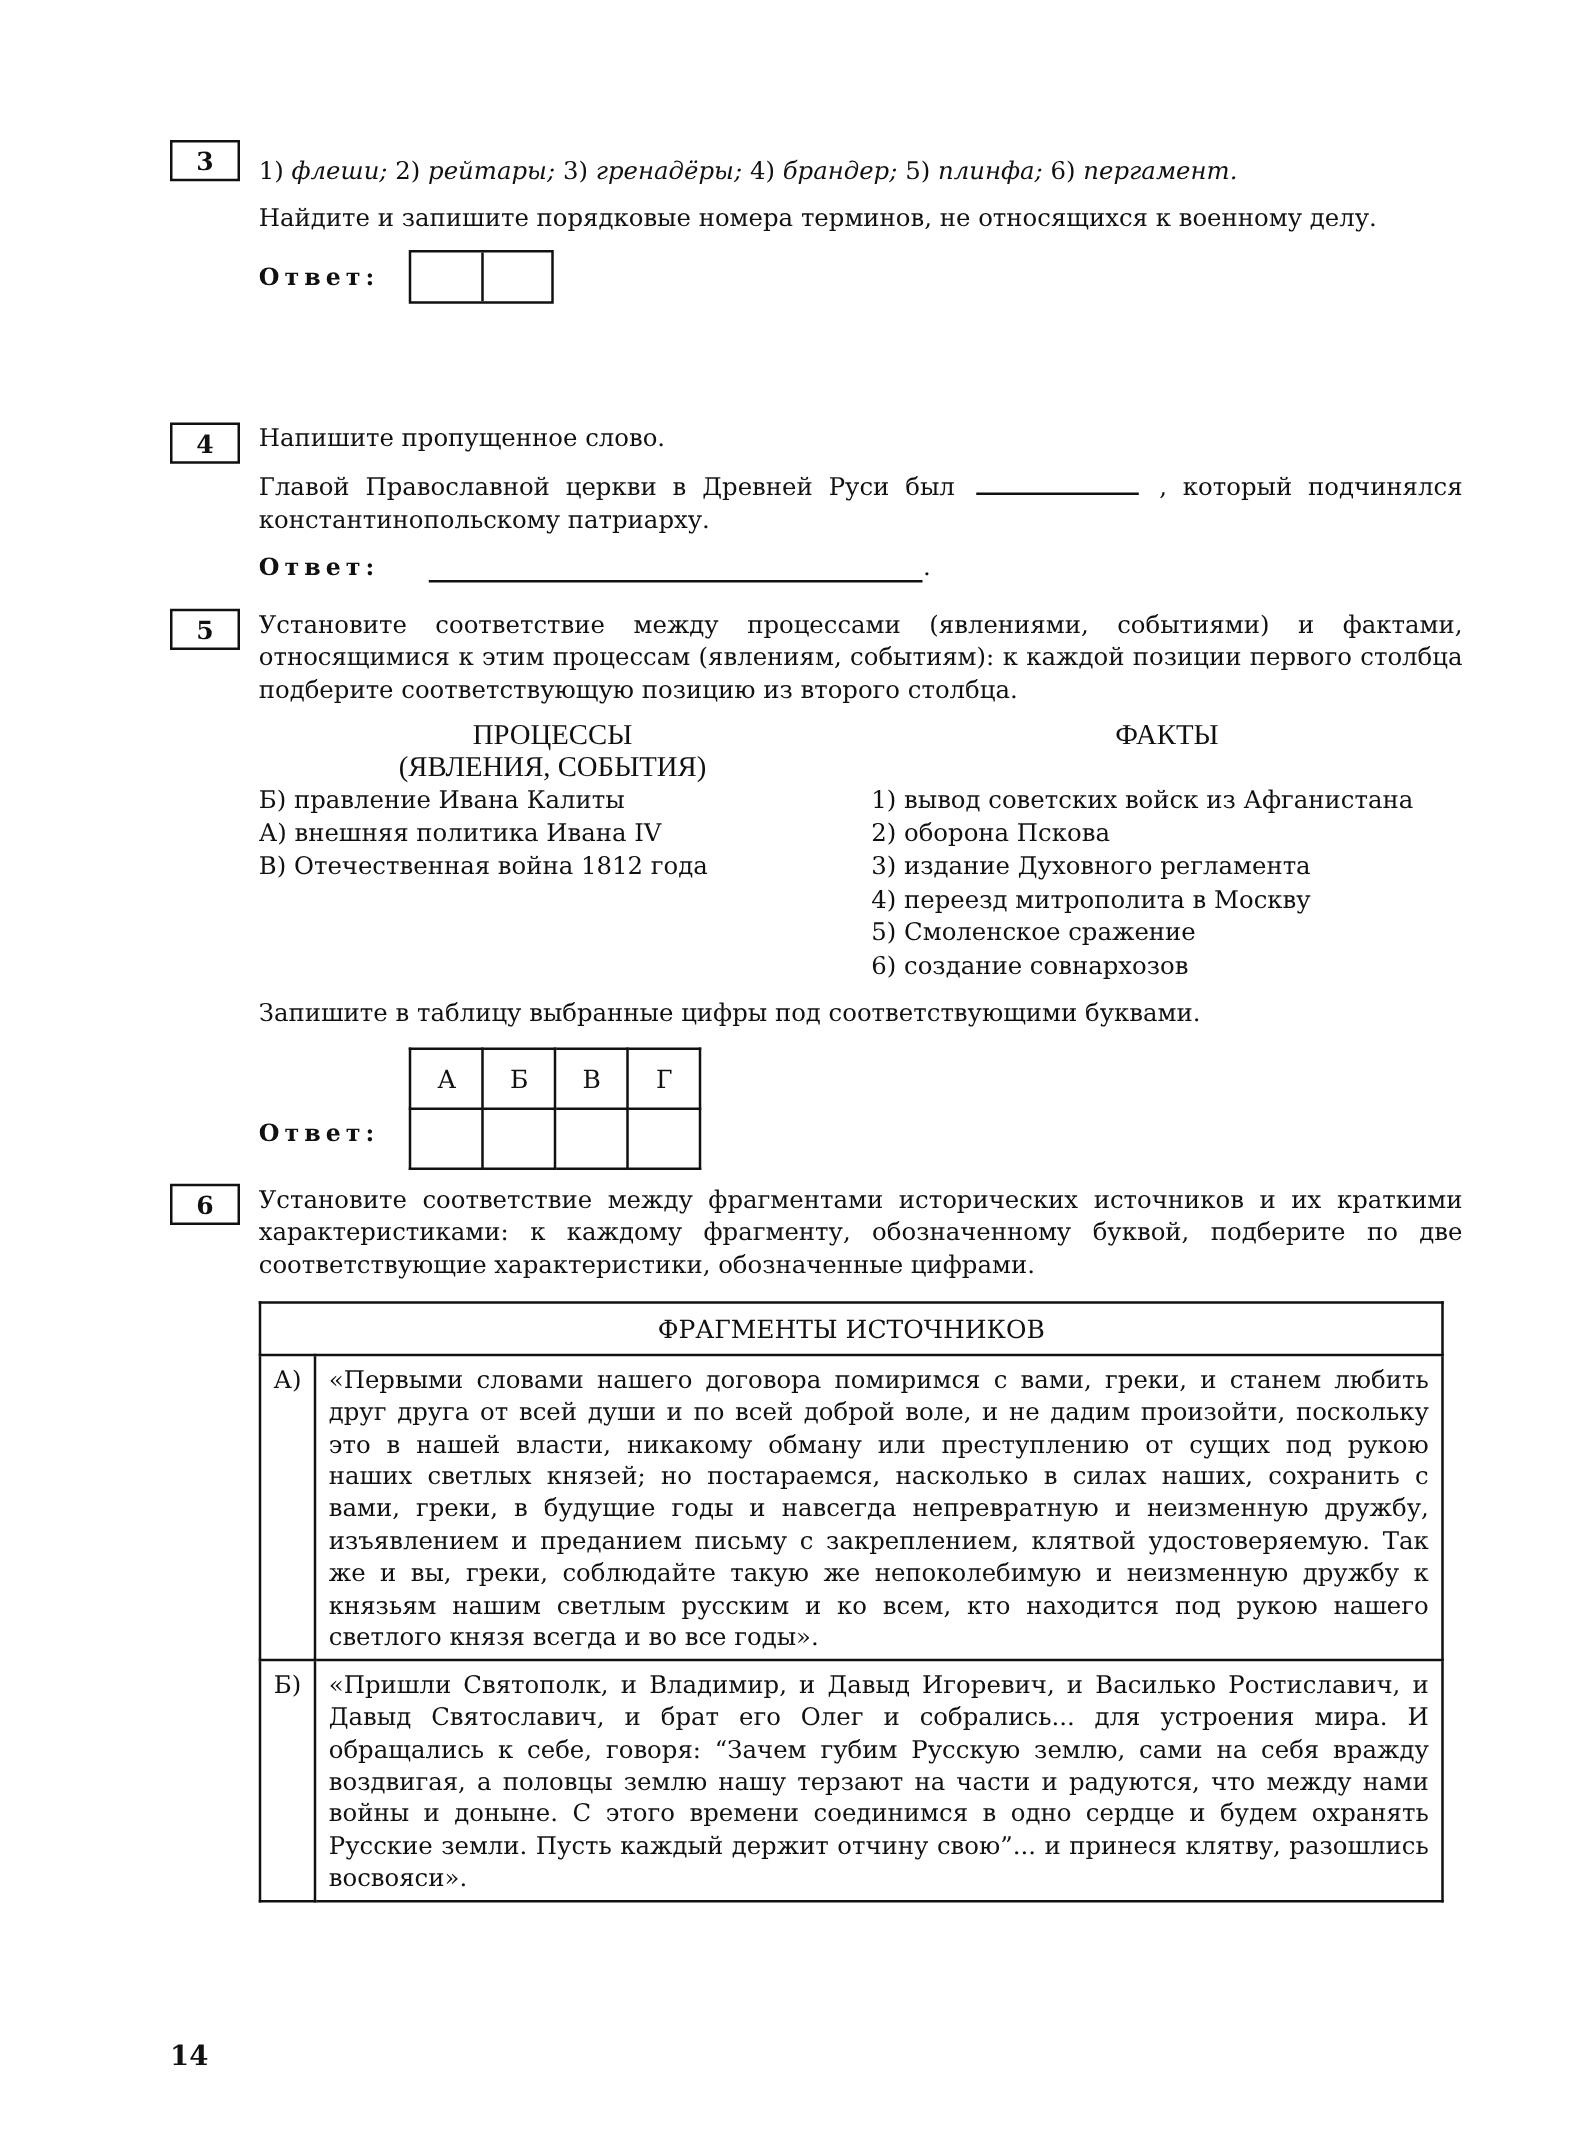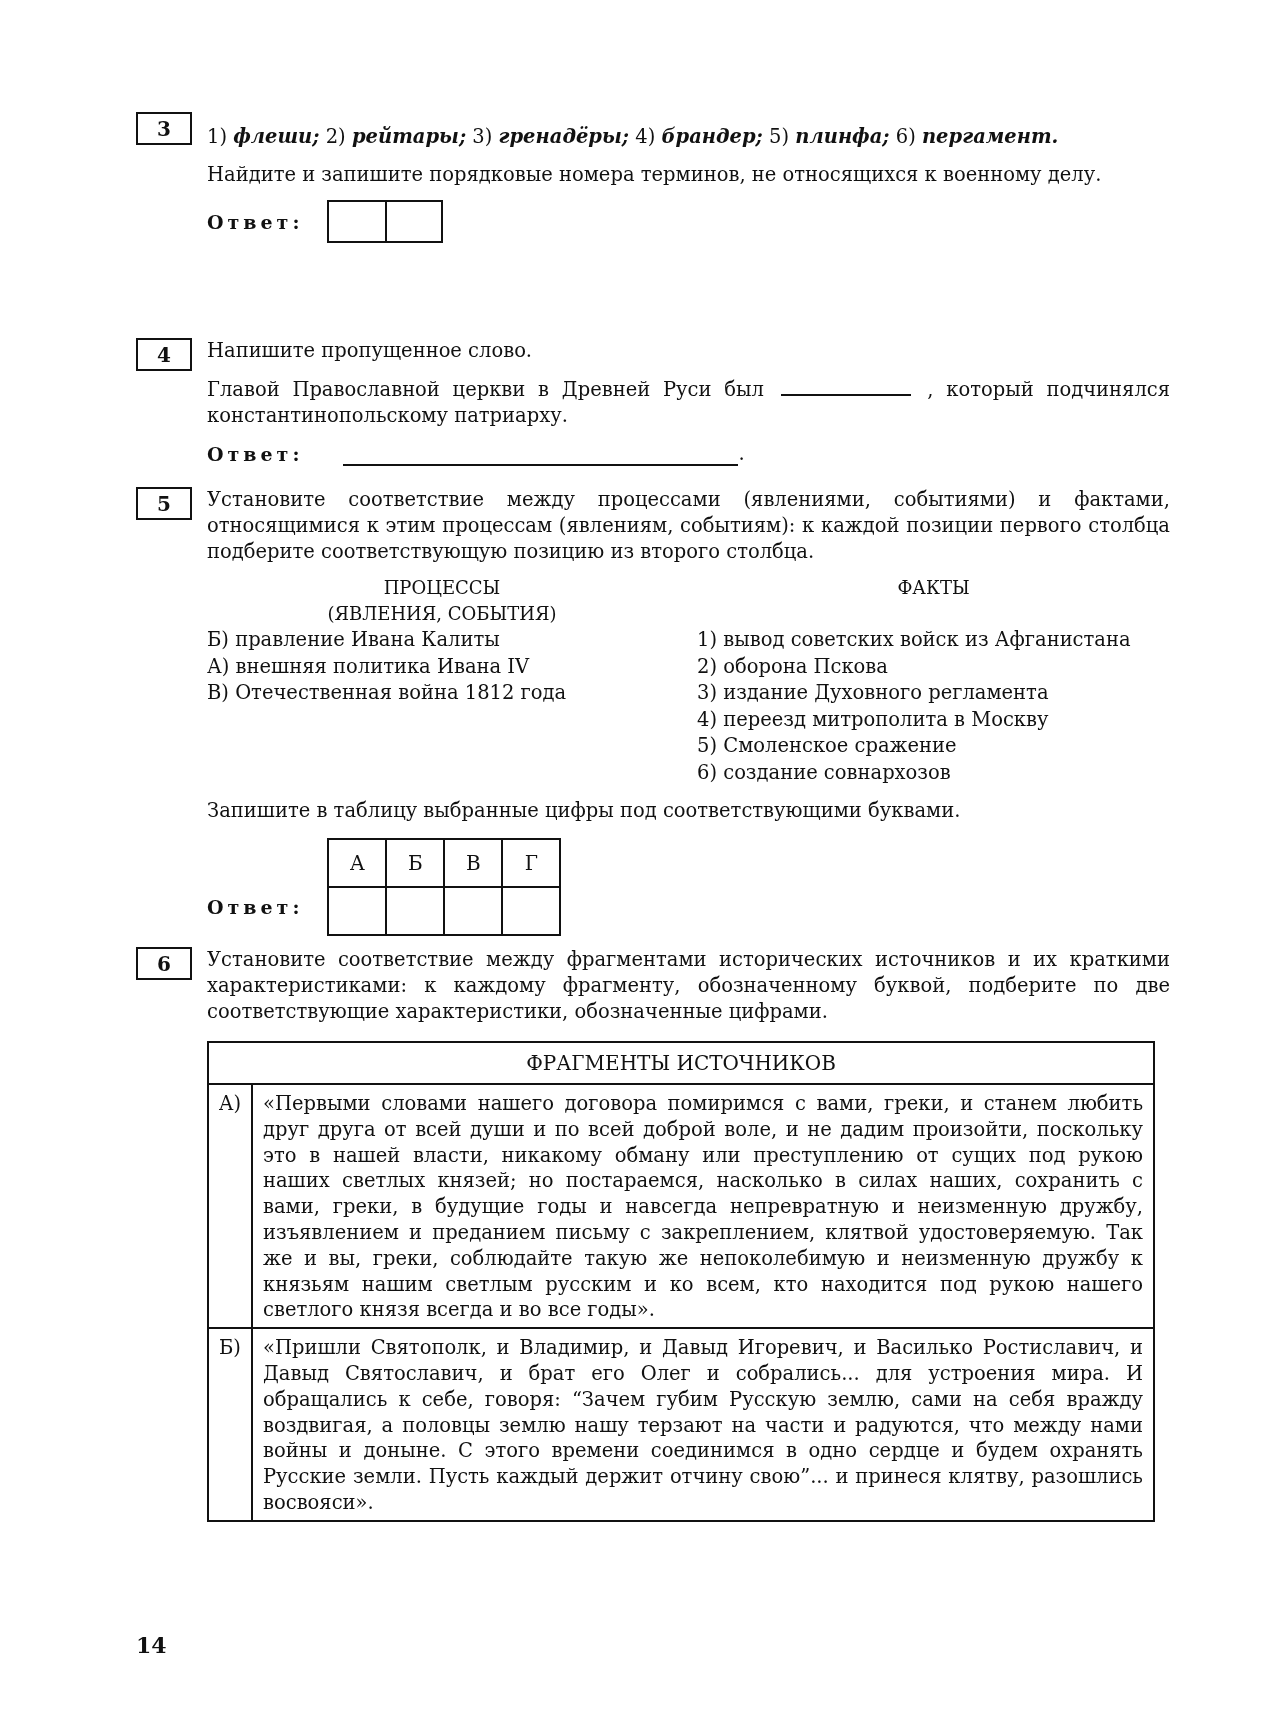--- a/index.html
+++ b/index.html
@@ -13,32 +13,32 @@
   .num-box {
     position: absolute; left: 0; top: 0;
     width: 56px; height: 33px;
     border: 2px solid #111; box-sizing: border-box;
     display: flex; align-items: center; justify-content: center;
     font-weight: bold; font-size: 20px;
   }
   .body { margin-left: 71px; font-size: 19.5px; line-height: 26px; text-align: justify; }
   .body p { margin: 0; }
   .gap { height: 12px; }
-  .it { font-style: italic; font-weight: bold; }
+  .it { font-style: italic; }
   .answer-row { display: flex; align-items: center; margin-top: 12px; }
   .answer-label { font-size: 19px; letter-spacing: 4px; font-weight: bold; margin-right: 24px; }
   .cells2 { display: flex; border: 2px solid #111; height: 39px; }
   .cells2 .cell { width: 56px; height: 39px; box-sizing: border-box; }
   .cells2 .cell + .cell { border-left: 2px solid #111; }
   .blank-line { display: inline-block; width: 130px; border-bottom: 2px solid #111; height: 18px; vertical-align: baseline; margin: 0 4px; }
   .answer-line { display: inline-block; width: 395px; border-bottom: 2px solid #111; height: 22px; margin-left: 16px; }
   .cols { display: flex; margin-top: 10px; }
   .col-left { width: 470px; }
   .col-right { flex: 1; margin-left: 20px; }
-  .col-head { text-align: center; font-size: 18px; line-height: 26px; }
+  .col-head { text-align: center; font-size: 23px; line-height: 26px; font-family: Liberation Serif, serif; }
   .col-item { font-size: 19.5px; line-height: 26.5px; }
   .grid4 { border-collapse: collapse; }
   .grid4 td { border: 2px solid #111; width: 56px; height: 46px; text-align: center; font-size: 20px; padding: 0; }
   .frag-table { width: 948px; border-collapse: collapse; margin-top: 16px; margin-left: 71px; }
   .frag-table th { border: 2px solid #111; font-weight: normal; font-size: 20px; height: 38px; }
   .frag-table td { border: 2px solid #111; vertical-align: top; font-size: 19.5px; line-height: 25.8px; padding: 6px 10px 4px 10px; text-align: justify; }
   .frag-table td.letter { width: 30px; text-align: center; padding: 6px 6px; }
   .page-number { position: absolute; left: 136px; top: 1632px; font-weight: bold; font-size: 22px; }
 </style>
 </head>

